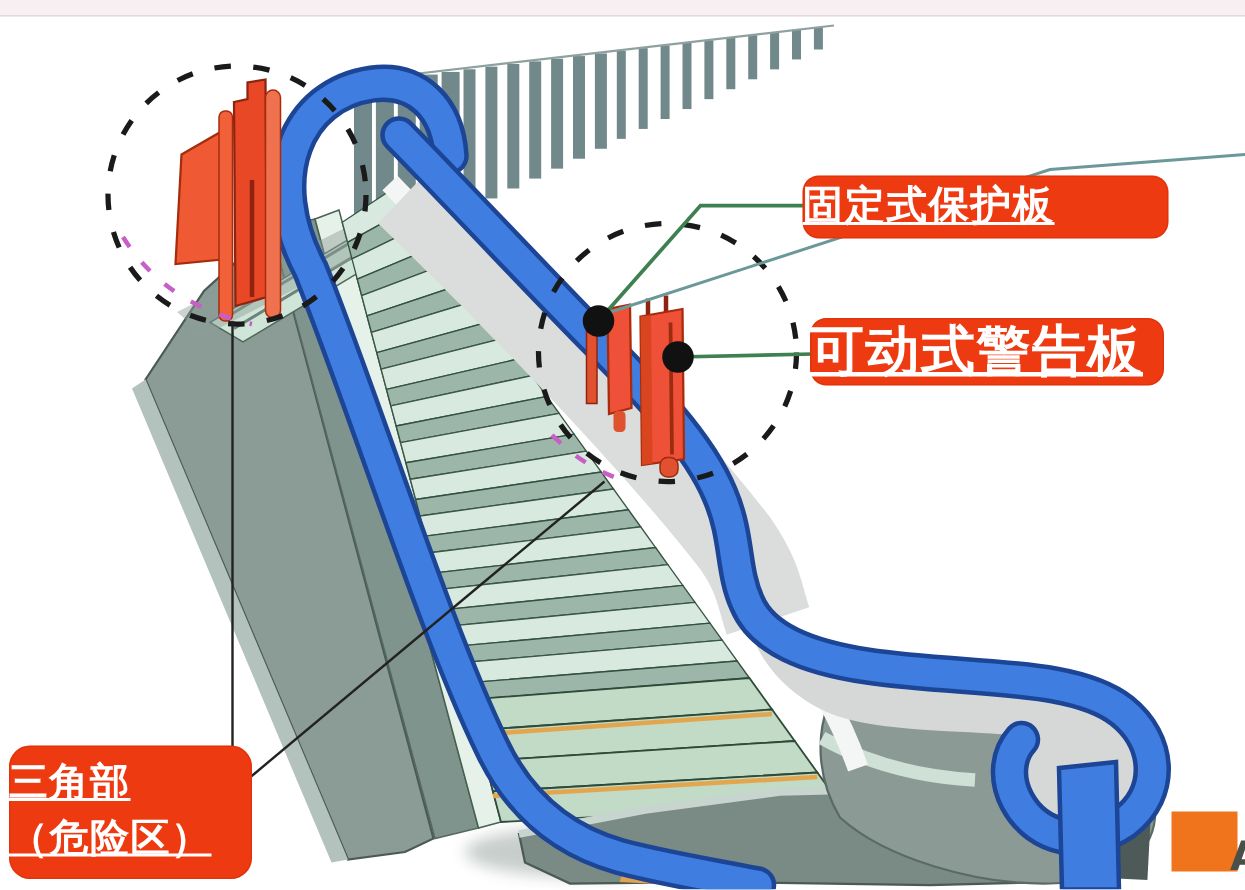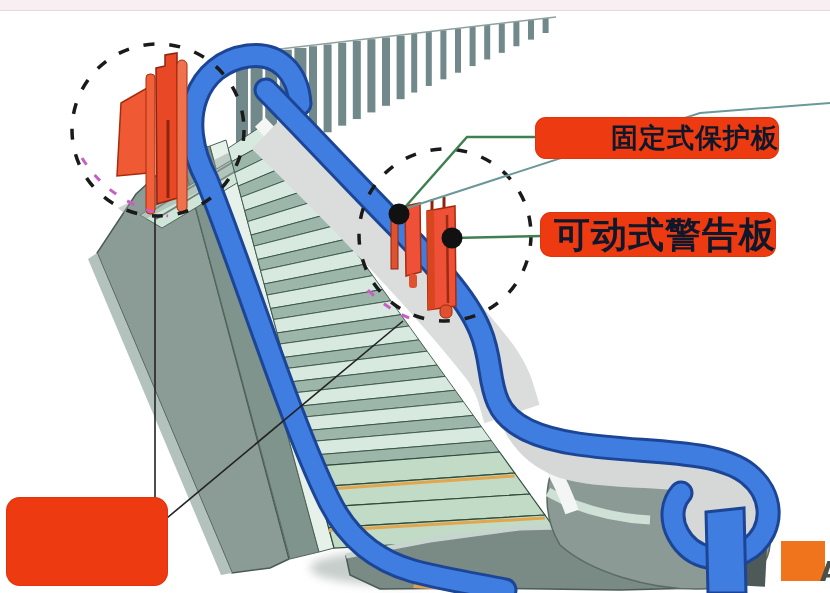--- a/index.html
+++ b/index.html
@@ -2,23 +2,24 @@
 <html><head>
 <meta charset="utf-8">
 <style>
   html,body{margin:0;padding:0;}
   body{
     width:830px;height:593px;position:relative;overflow:hidden;
     background:#ffffff;font-family:"DejaVu Sans","Liberation Sans",sans-serif;
   }
   #scene{position:absolute;left:0;top:0;}
   .callout{
-    position:absolute;background:#EE3A10;color:#0f172a;font-weight:bold;
-    text-align:right;border-radius:11px;letter-spacing:1px;
+    position:absolute;background:#EE3A10;color:#ffffff;font-weight:bold;
+    text-align:left;border-radius:11px;letter-spacing:1px;
     box-shadow:0 0 0 1px rgba(200,40,5,.35) inset;
+    text-decoration:underline;
   }
   #lbl-fixed{left:535px;top:117px;width:244px;height:42px;line-height:42px;font-size:27px;}
   #lbl-movable{left:540px;top:212px;width:236px;height:45px;line-height:45px;font-size:36px;}
   #lbl-triangle{left:6px;top:497px;width:162px;height:89px;font-size:26px;line-height:37px;
     padding-top:7px;box-sizing:border-box;border-radius:14px;}
   #legend-swatch{position:absolute;left:781px;top:541px;width:44px;height:40px;background:#F0741C;}
   #legend-glyph{position:absolute;left:820px;top:556px;font-size:27px;font-weight:bold;color:#4A4F4A;}
   #top-strip{position:absolute;left:0;top:0;width:830px;height:10px;background:#F7EFF1;
     border-bottom:1px solid #E6D9DB;}
 </style>
@@ -172,16 +173,18 @@
     <line x1="155" y1="214" x2="155" y2="499" stroke="#222222" stroke-width="1.6"></line>
     <line x1="161" y1="523" x2="403" y2="321" stroke="#222222" stroke-width="1.6"></line>
     <circle cx="399" cy="214" r="10.5" fill="#111111"></circle>
     <circle cx="452" cy="238" r="10.5" fill="#111111"></circle>
   </g>
 </svg>
 
 <div class="callout" id="lbl-fixed">固定式保护板</div>
 <div class="callout" id="lbl-movable">可动式警告板</div>
 <div class="callout" id="lbl-triangle">
+  <div>三角部</div>
+  <div>（危险区）</div>
 </div>
 
 <div id="legend-swatch"></div>
 <div id="legend-glyph">A</div>
 
 </body></html>

